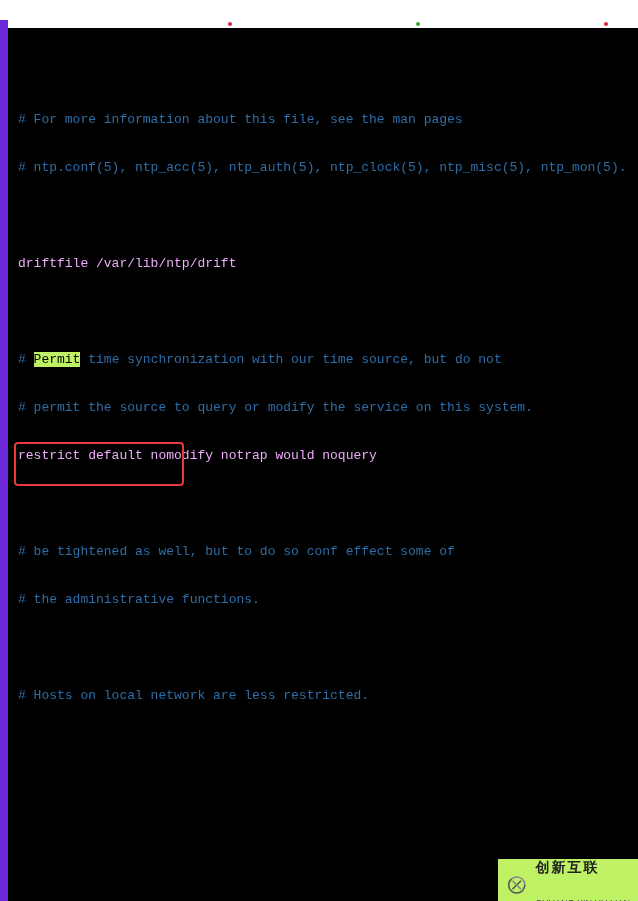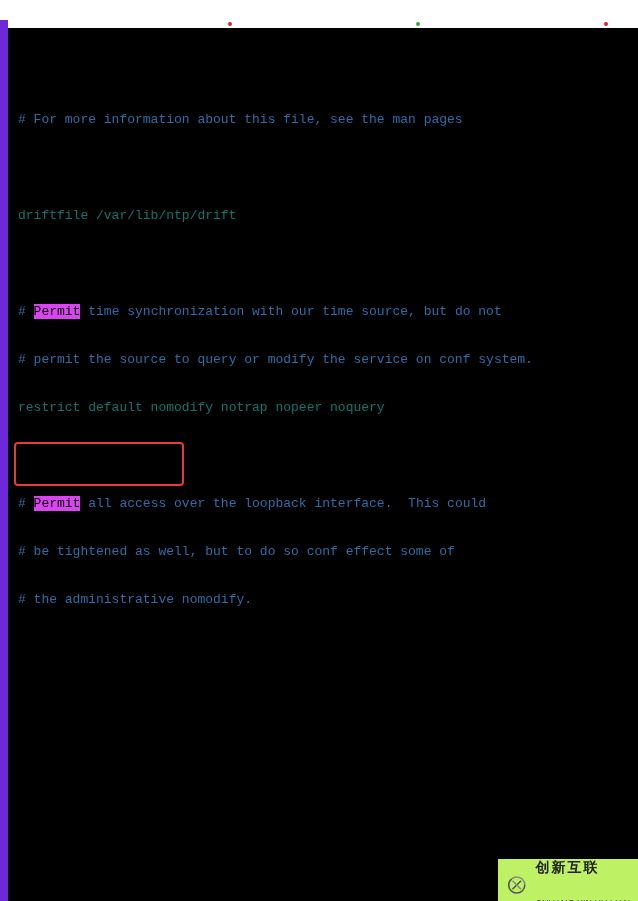--- a/index.html
+++ b/index.html
@@ -19,23 +19,23 @@
     height: 901px;
     padding: 12px 10px 10px 10px;
     box-sizing: border-box;
     white-space: pre;
     position: relative;
     border-left: 8px solid #6d28d9;
     margin-top: 20px;
   }
   .line { white-space: pre; }
   .comment { color: #2d6da8; }
-  .directive { color: #0f766e; }
+  .directive { color: #f0abfc; }
   .hl-permit {
-    background: #d946ef;
+    background: #bef264;
     color: #000;
   }
   .spacer { height: 16px; }
   .redbox {
     position: absolute;
     border: 2px solid #e83a3a;
     border-radius: 4px;
     box-sizing: border-box;
     pointer-events: none;
   }
@@ -77,31 +77,32 @@
 
 <div class="terminal">
 
   <div class="topstrip">
     <span class="dot" style="left:220px;background:#d23;"></span>
     <span class="dot" style="left:408px;background:#3a3;"></span>
     <span class="dot" style="left:596px;background:#d23;"></span>
   </div>
 
   <div class="line comment"># For more information about this file, see the man pages</div>
+  <div class="line comment"># ntp.conf(5), ntp_acc(5), ntp_auth(5), ntp_clock(5), ntp_misc(5), ntp_mon(5).</div>
   <div class="spacer"></div>
   <div class="line directive">driftfile /var/lib/ntp/drift</div>
   <div class="spacer"></div>
   <div class="line"><span class="comment"># </span><span class="hl-permit">Permit</span><span class="comment"> time synchronization with our time source, but do not</span></div>
-  <div class="line comment"># permit the source to query or modify the service on conf system.</div>
-  <div class="line directive">restrict default nomodify notrap nopeer noquery</div>
+  <div class="line comment"># permit the source to query or modify the service on this system.</div>
+  <div class="line directive">restrict default nomodify notrap would noquery</div>
   <div class="spacer"></div>
-  <div class="line"><span class="comment"># </span><span class="hl-permit">Permit</span><span class="comment"> all access over the loopback interface.  This could</span></div>
   <div class="line comment"># be tightened as well, but to do so conf effect some of</div>
-  <div class="line comment"># the administrative nomodify.</div>
+  <div class="line comment"># the administrative functions.</div>
   <div class="spacer"></div>
+  <div class="line comment"># Hosts on local network are less restricted.</div>
   
   
   
   
   
   
   
   
   
   

